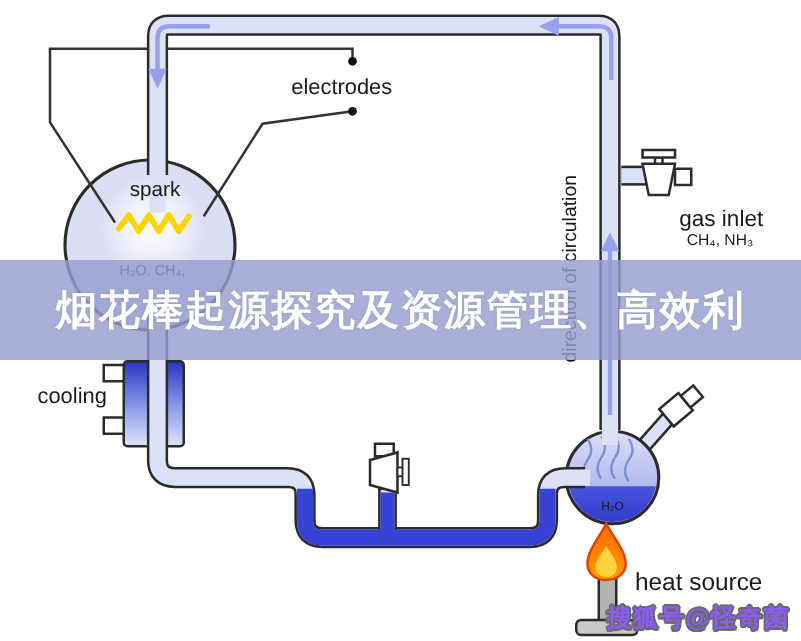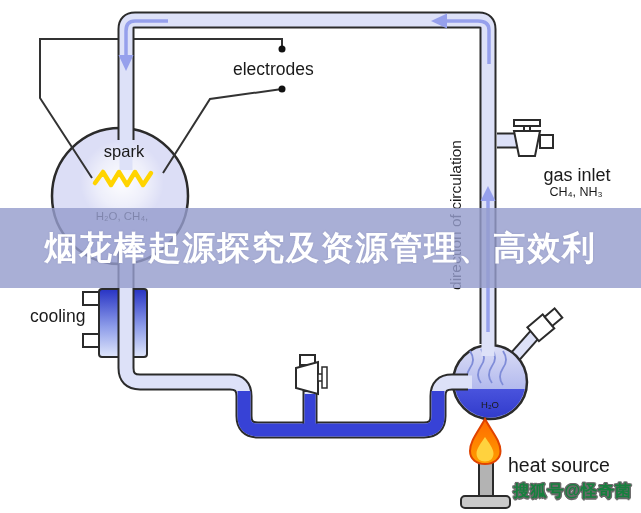--- a/index.html
+++ b/index.html
@@ -15,21 +15,21 @@
     display:flex;flex-direction:row;align-items:center;justify-content:center;
     z-index:5;
   }
   .band .line{
     color:#ffffff;font-weight:bold;font-size:33px;line-height:40px;
     letter-spacing:1.5px;white-space:nowrap;
     text-shadow:0 0 2px rgba(90,95,140,0.25);
   }
   .watermark{
     position:absolute;top:481px;right:9px;z-index:6;
-    color:#15803d;font-weight:bold;font-size:16px;letter-spacing:1px;white-space:nowrap;
+    color:#8b5cf6;font-weight:bold;font-size:20px;letter-spacing:1px;white-space:nowrap;
     text-shadow:-1.5px 0 #6a6a6a,1.5px 0 #6a6a6a,0 -1.5px #6a6a6a,0 1.5px #6a6a6a,
                 -1px -1px #6a6a6a,1px 1px #6a6a6a,-1px 1px #6a6a6a,1px -1px #6a6a6a;
   }
 </style>
 </head>
 <body>
 
 <svg id="stage" viewBox="0 0 641 513" xmlns="http://www.w3.org/2000/svg">
   <defs>
     <radialGradient id="sparkGlow" cx="50%" cy="50%" r="50%">

